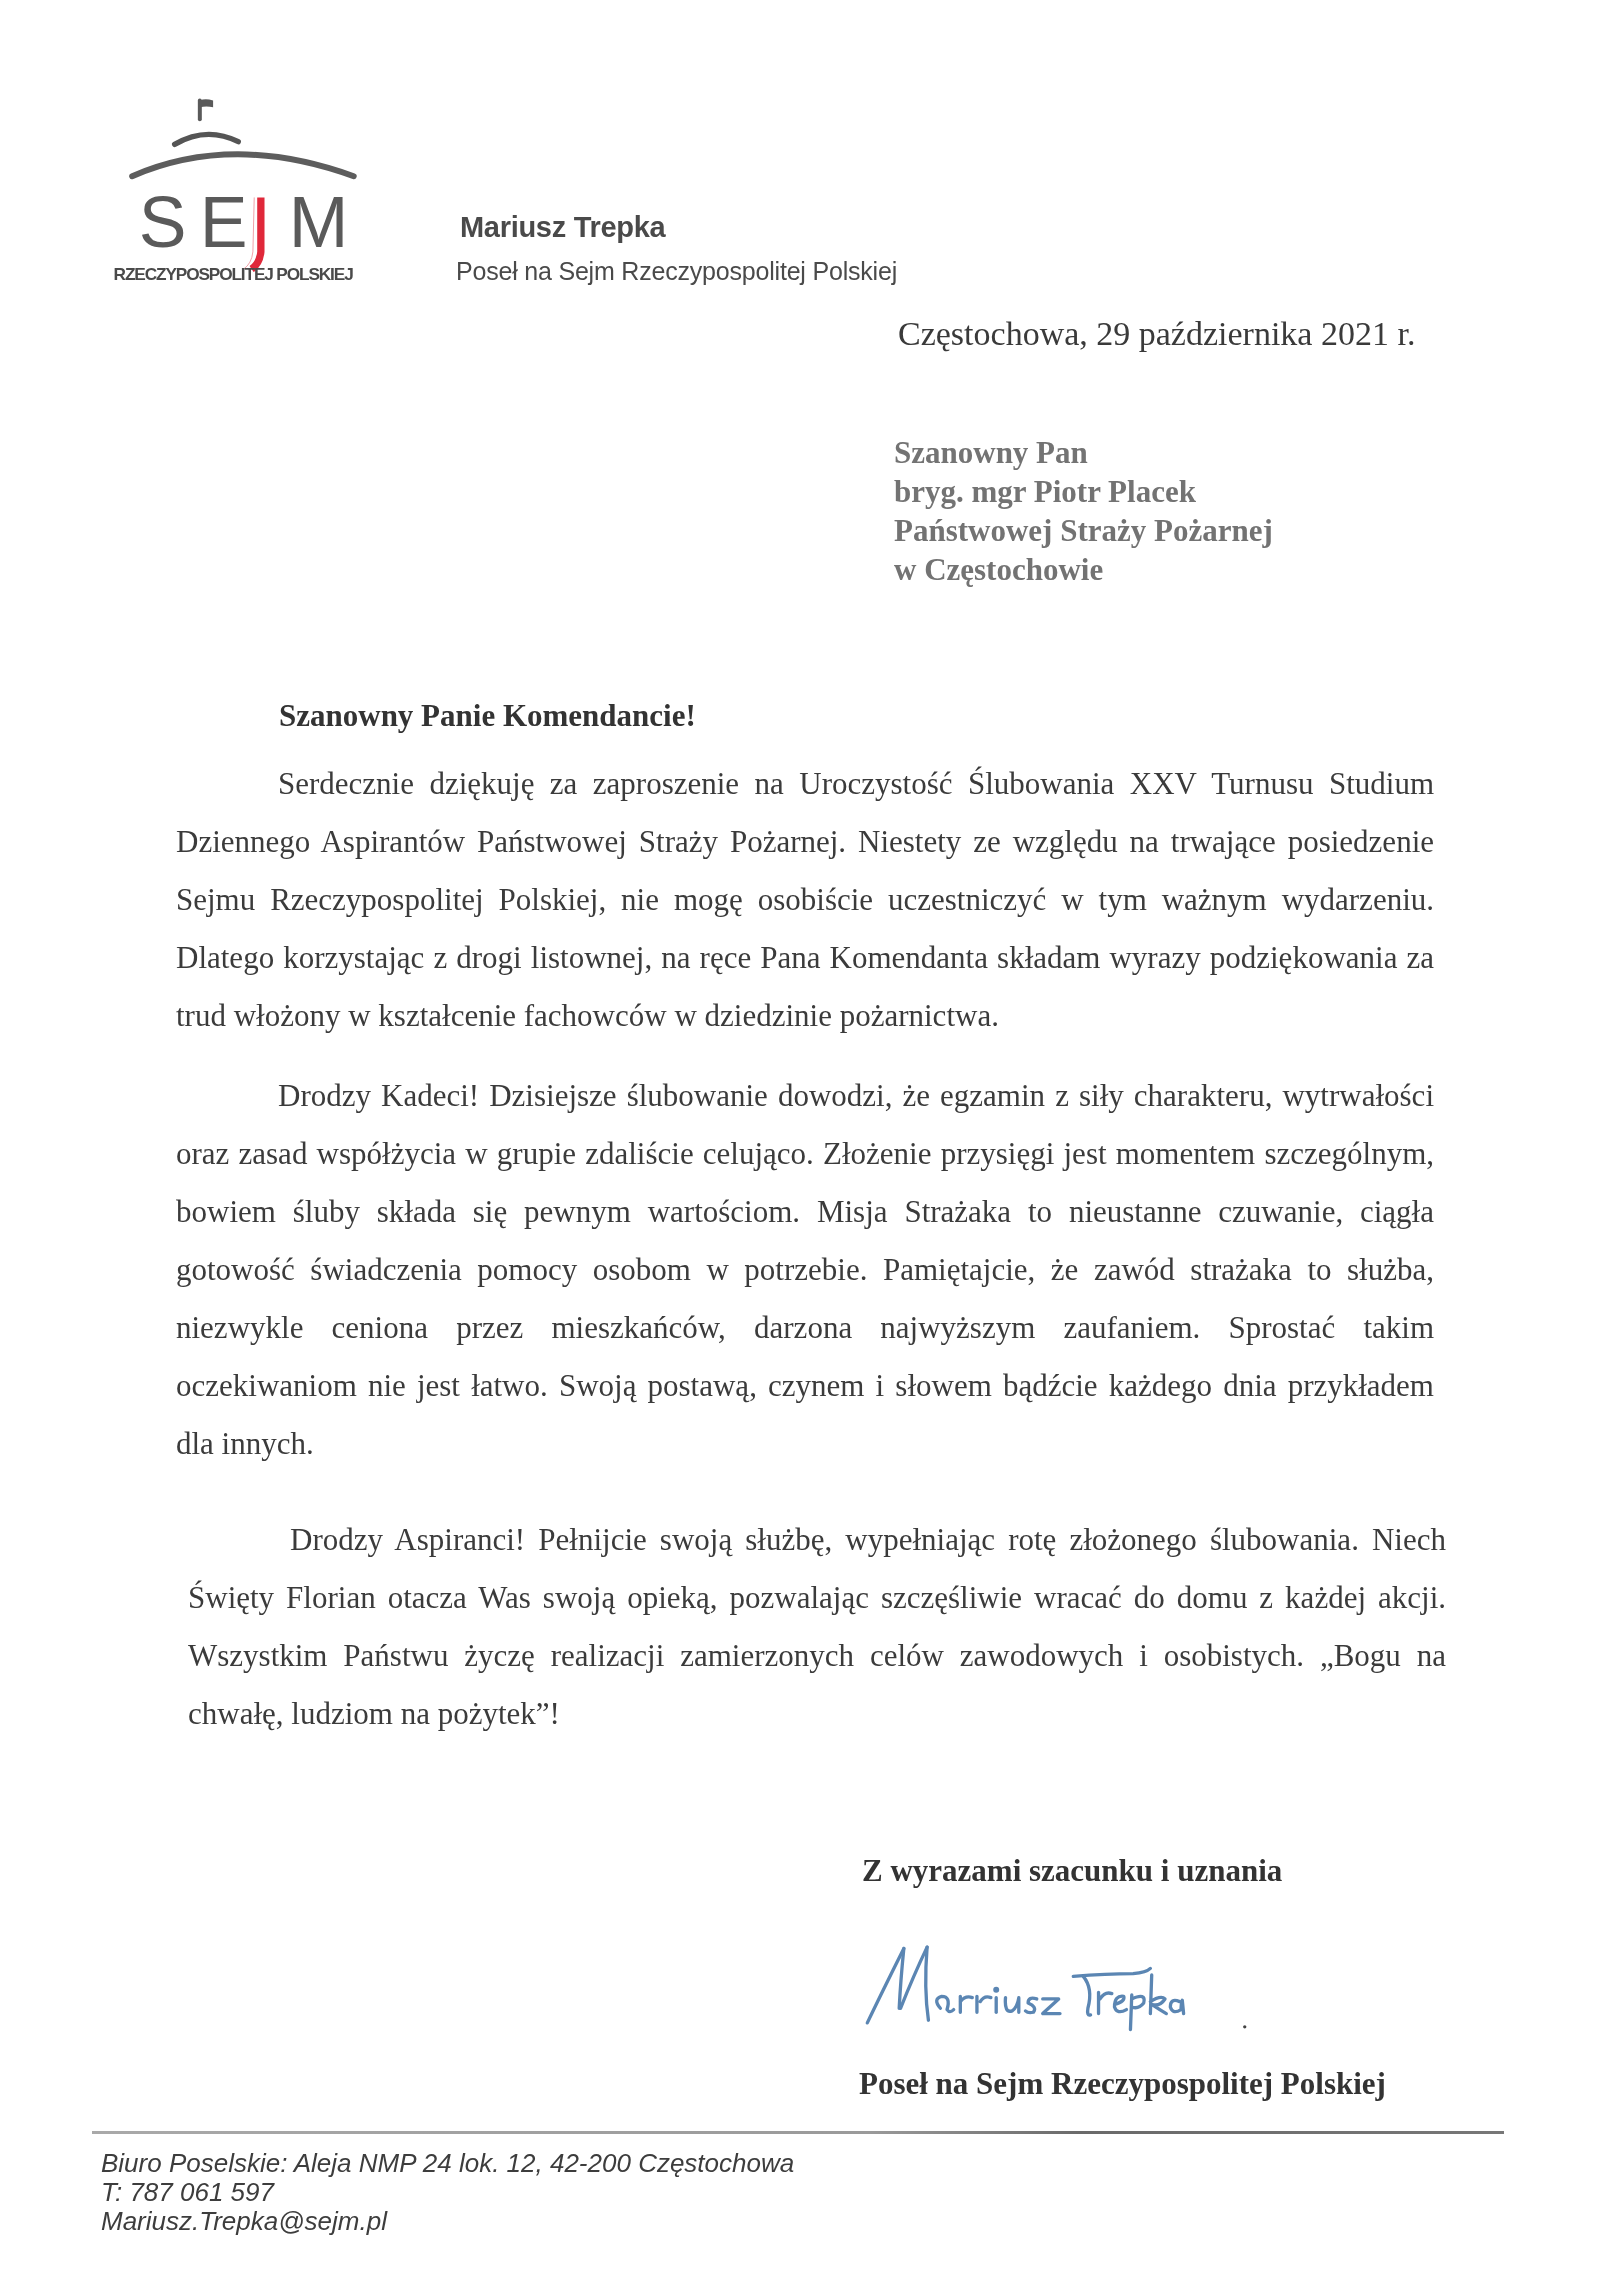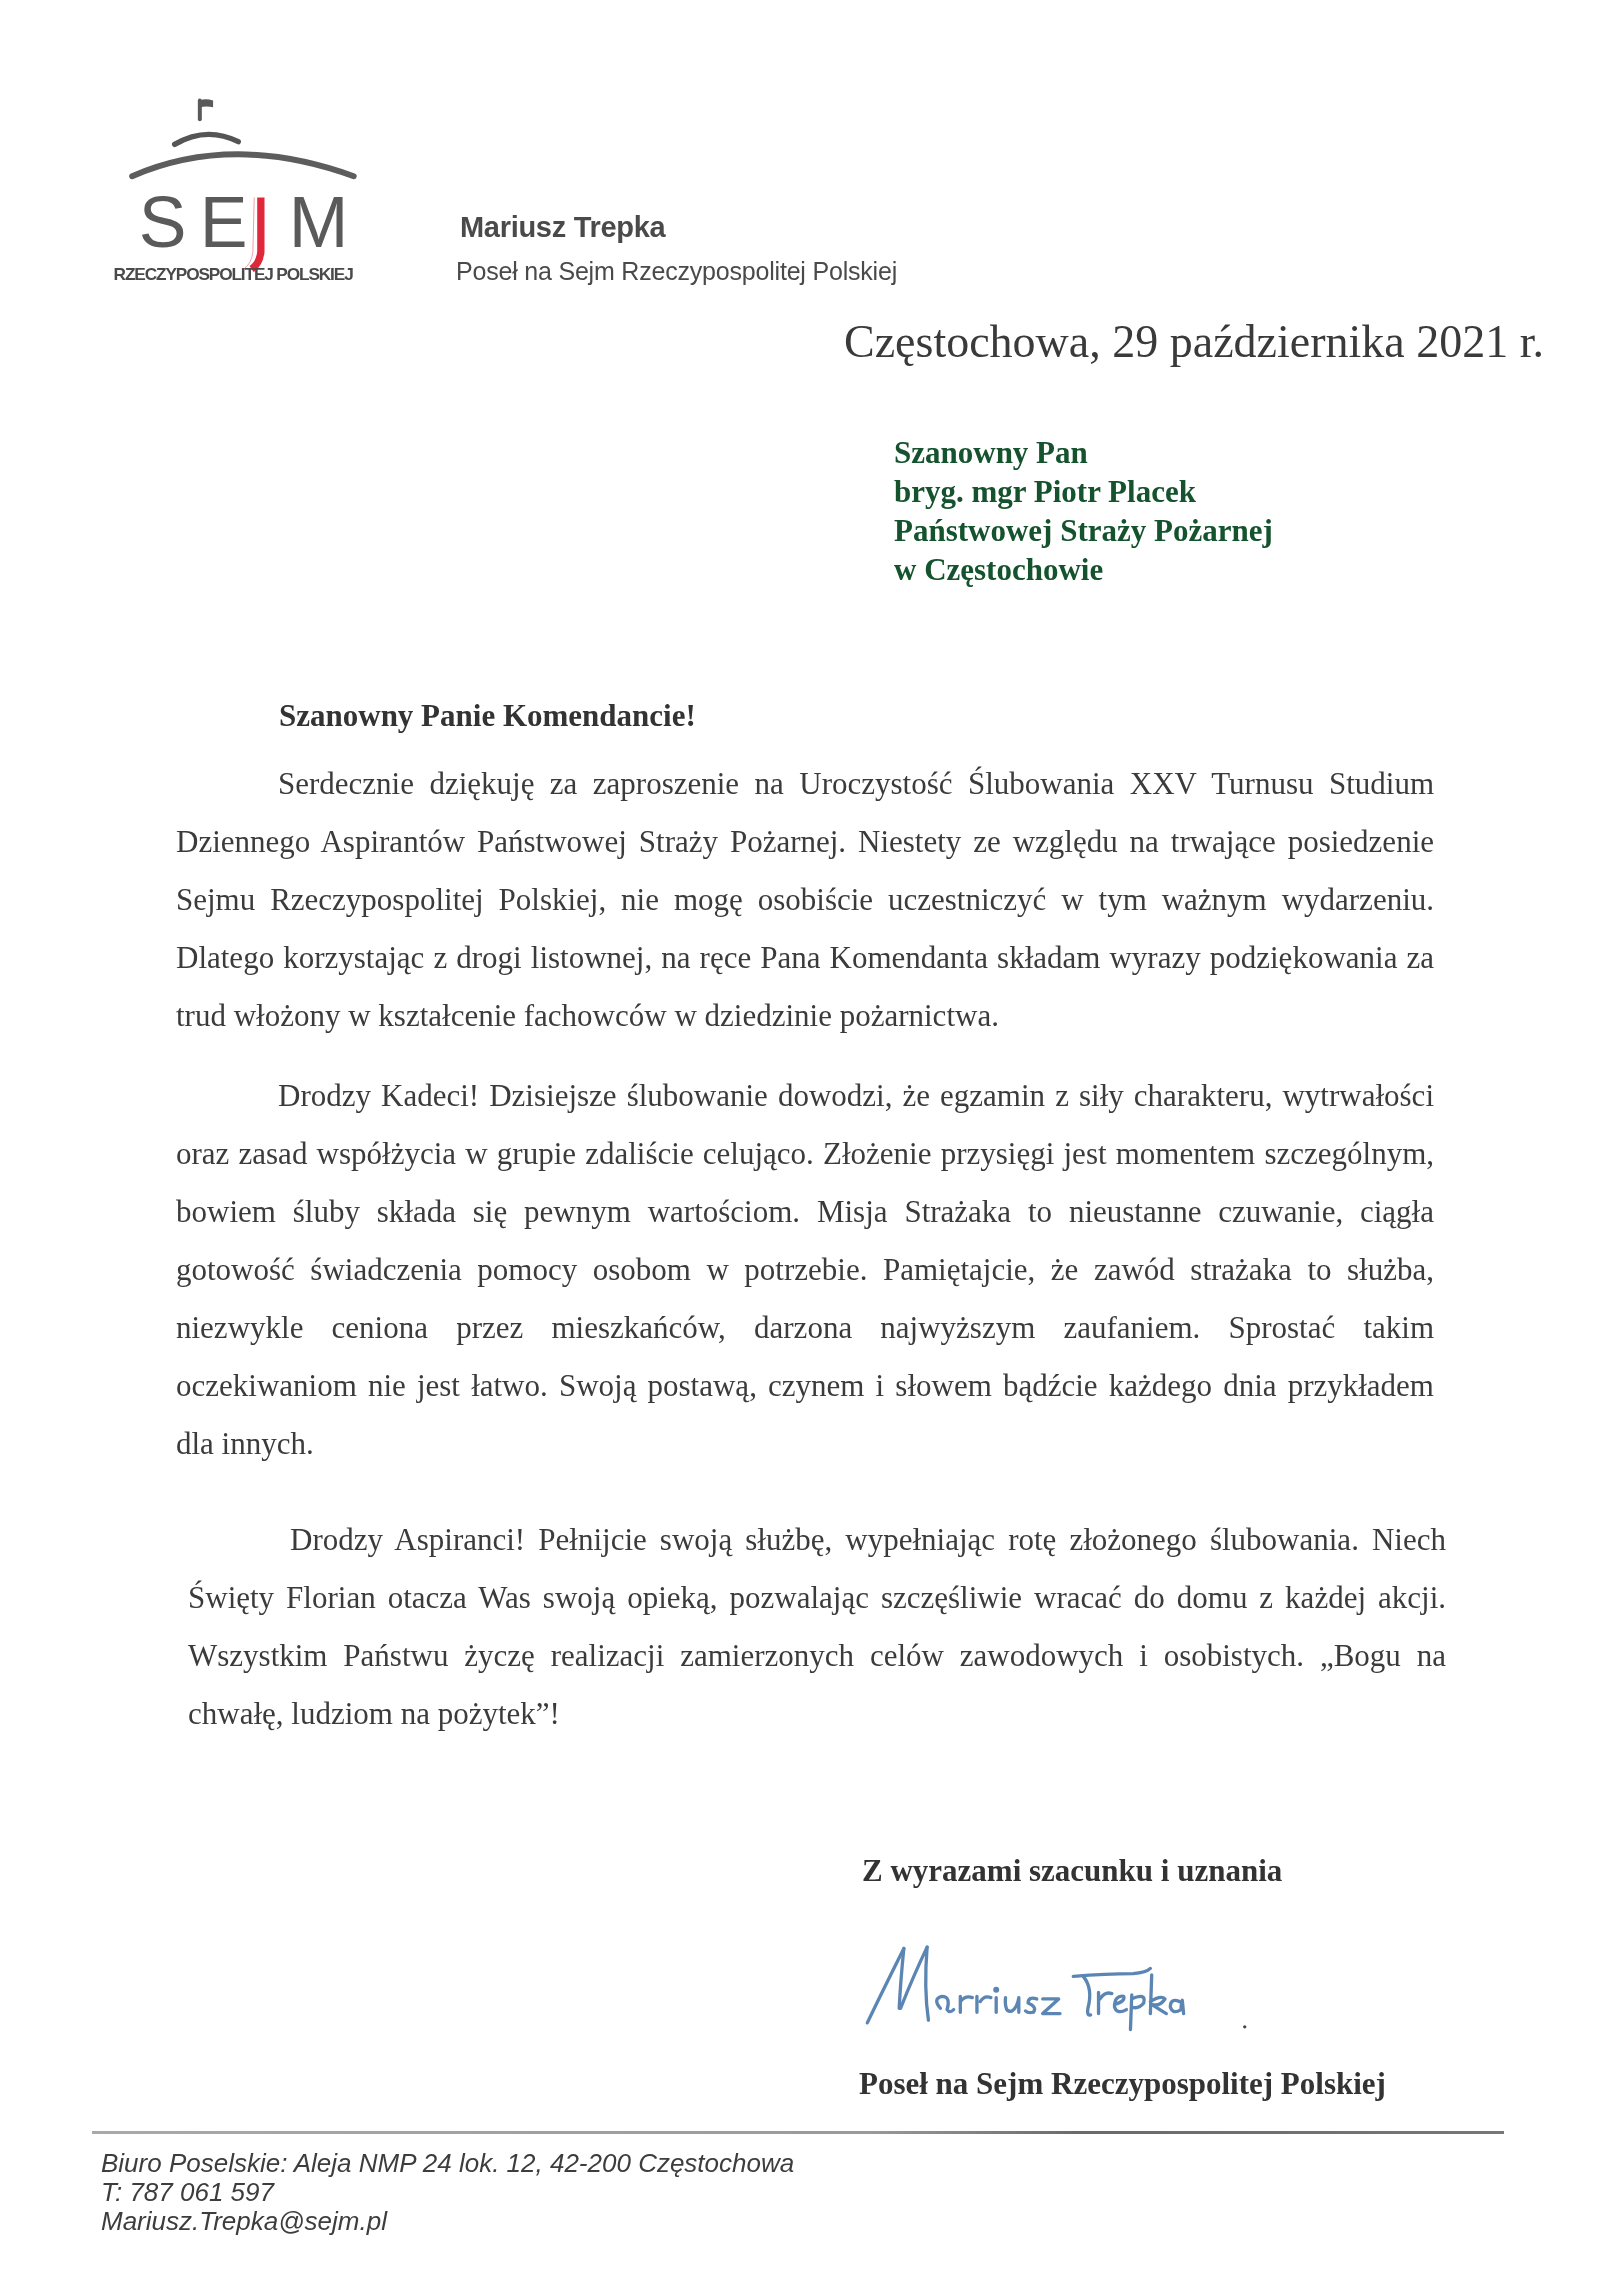--- a/index.html
+++ b/index.html
@@ -10,24 +10,24 @@
 
   
   #logo { left: 100px; top: 86px; width: 266px; height: 199px; }
   #logo svg { width: 266px; height: 199px; display: block; }
 
   
   #hdr-name { left: 460px; top: 211px; font-size: 29px; font-weight: bold; color: #4a4a4a; letter-spacing: -0.3px; }
   #hdr-title { left: 456px; top: 257px; font-size: 25px; color: #4a4a4a; letter-spacing: -0.2px; }
 
   
-  #date { left: 844px; top: 315px; font-size: 46px; color: #3a3a3a; }
+  #date { left: 898px; top: 315px; font-size: 34px; color: #3a3a3a; }
 
   
-  #addressee { left: 894px; top: 433px; font-size: 31px; font-weight: bold; line-height: 39px; color: #14532d; }
+  #addressee { left: 894px; top: 433px; font-size: 31px; font-weight: bold; line-height: 39px; color: #737373; }
   #addressee div { white-space: nowrap; }
 
   
   #salutation { left: 279px; top: 698px; font-size: 31px; font-weight: bold; color: #333; }
   .para { left: 176px; width: 1258px; font-size: 31px; line-height: 58px; text-align: justify; text-align-last: left; color: #3b3b3b; text-indent: 102px; }
   #para-1 { top: 755px; }
   #para-2 { top: 1067px; }
   #para-3 { top: 1499px; }
 
   

